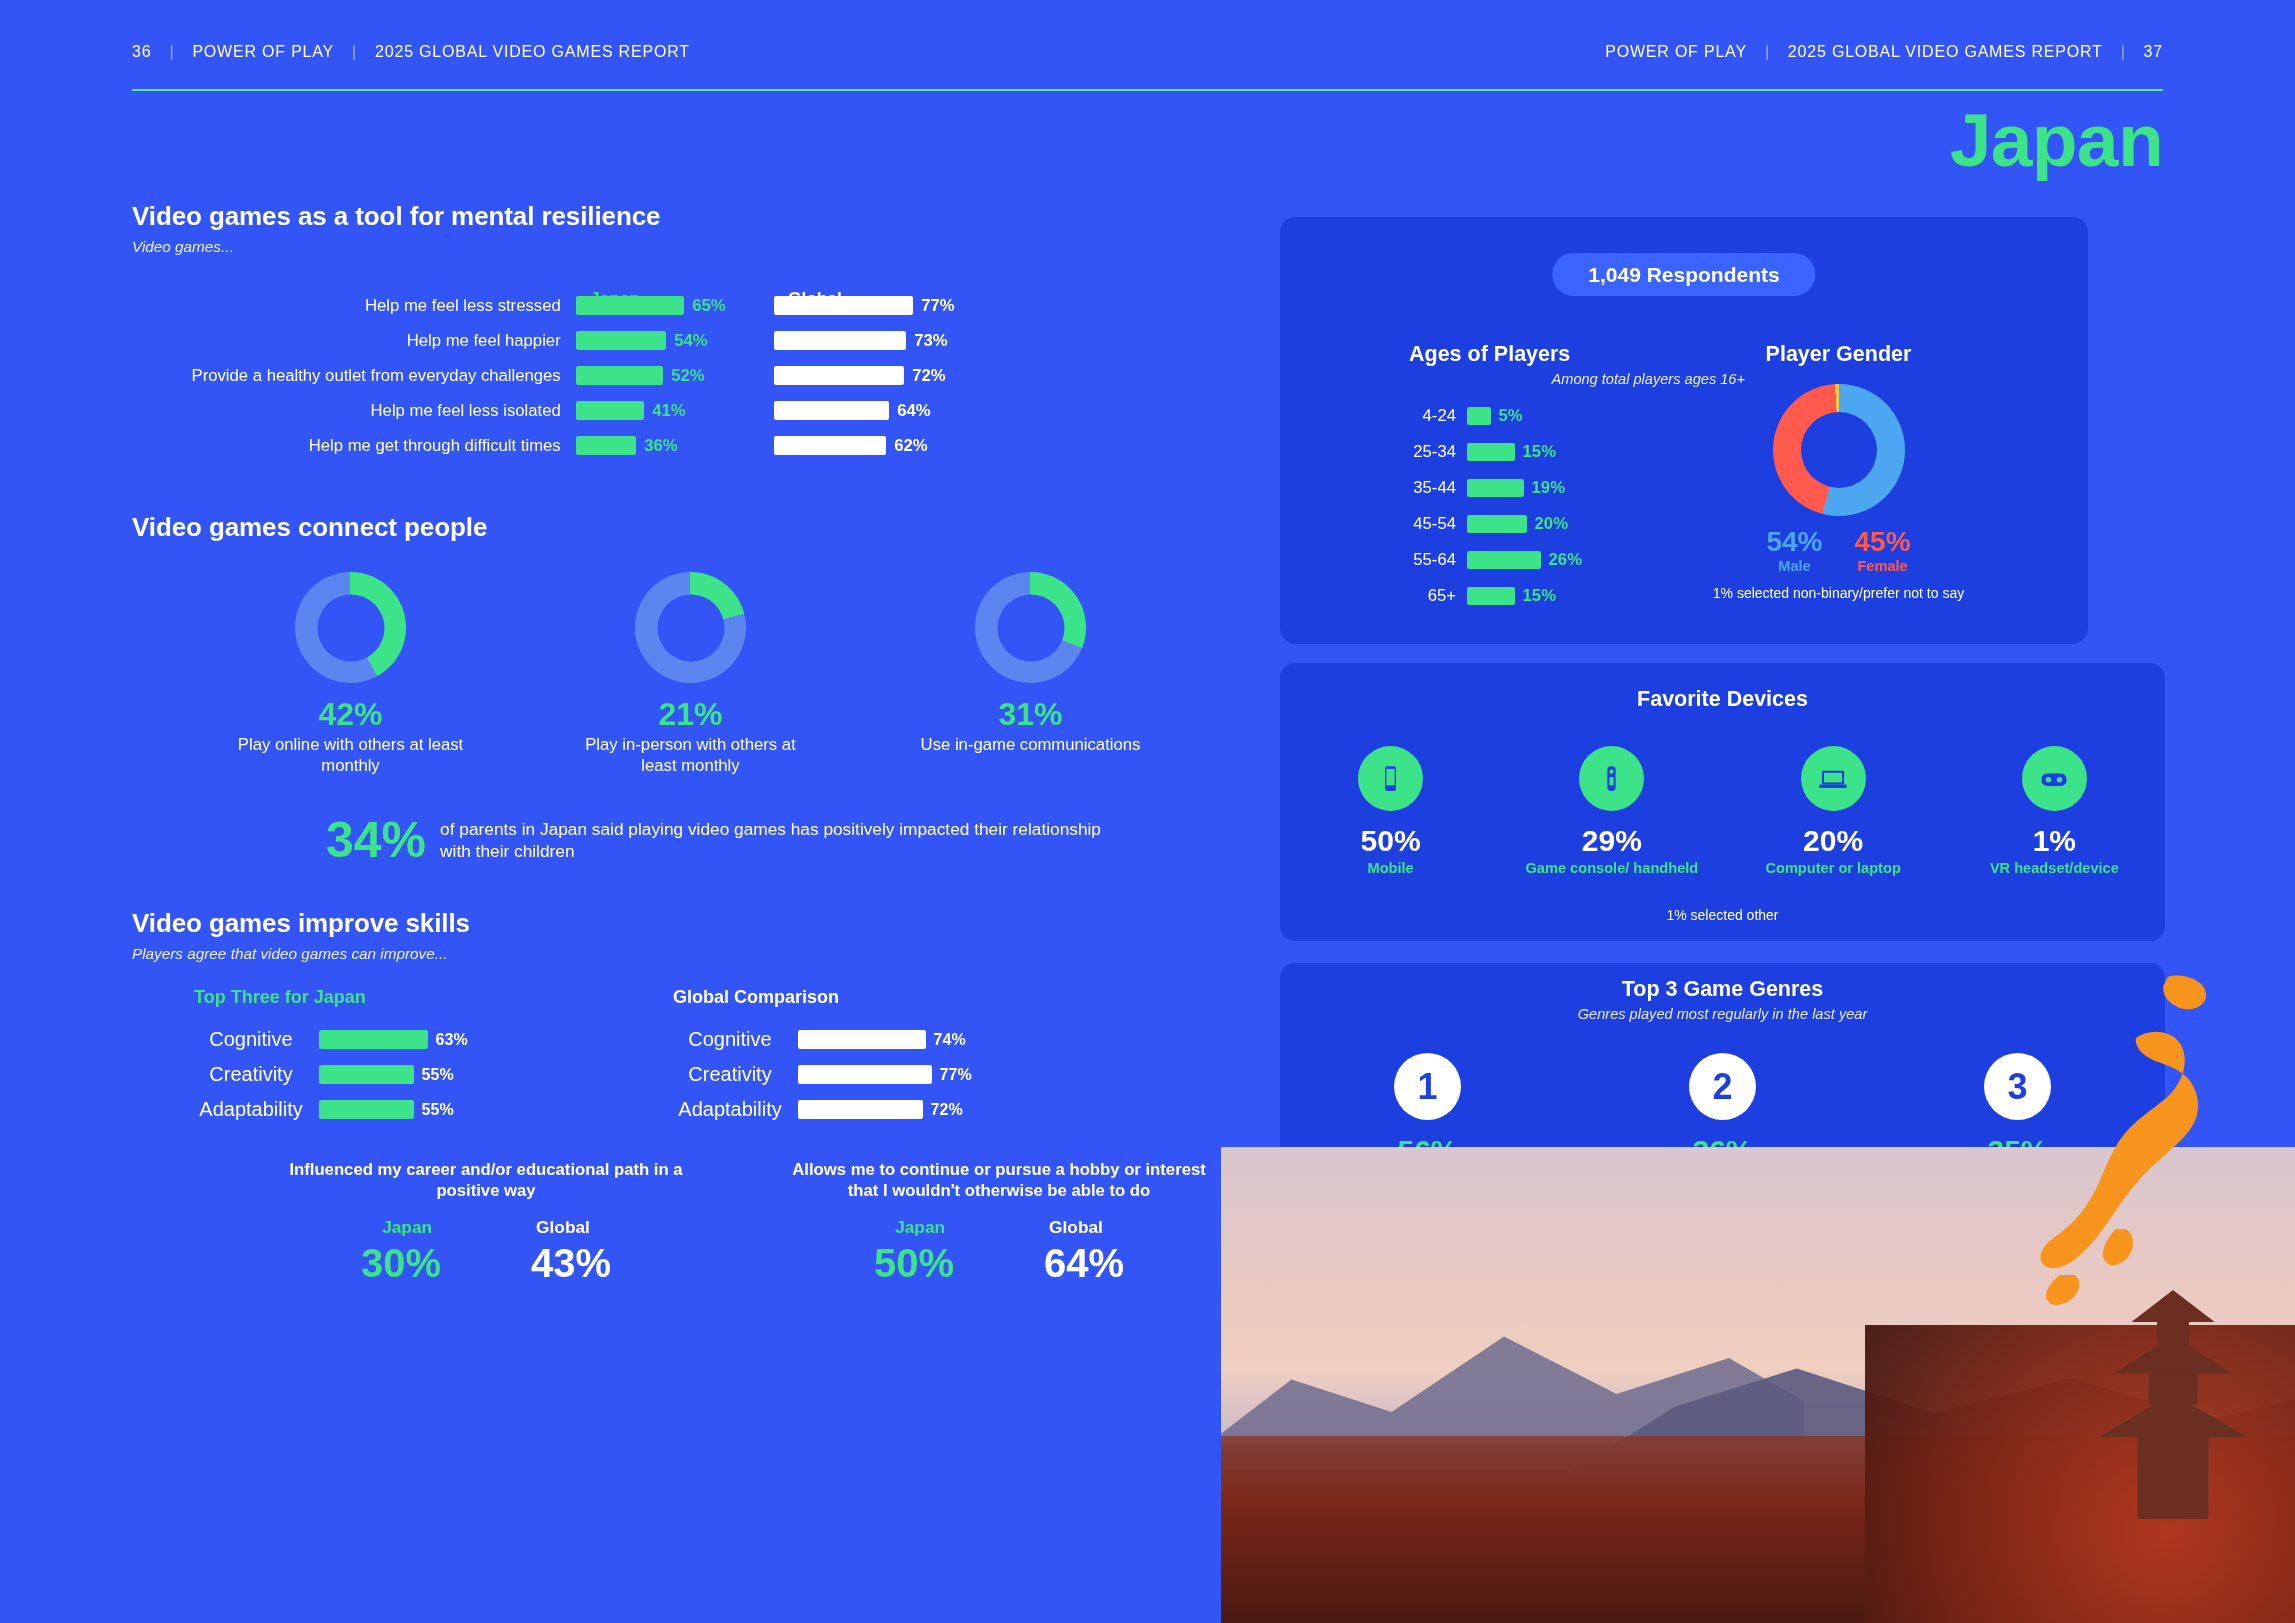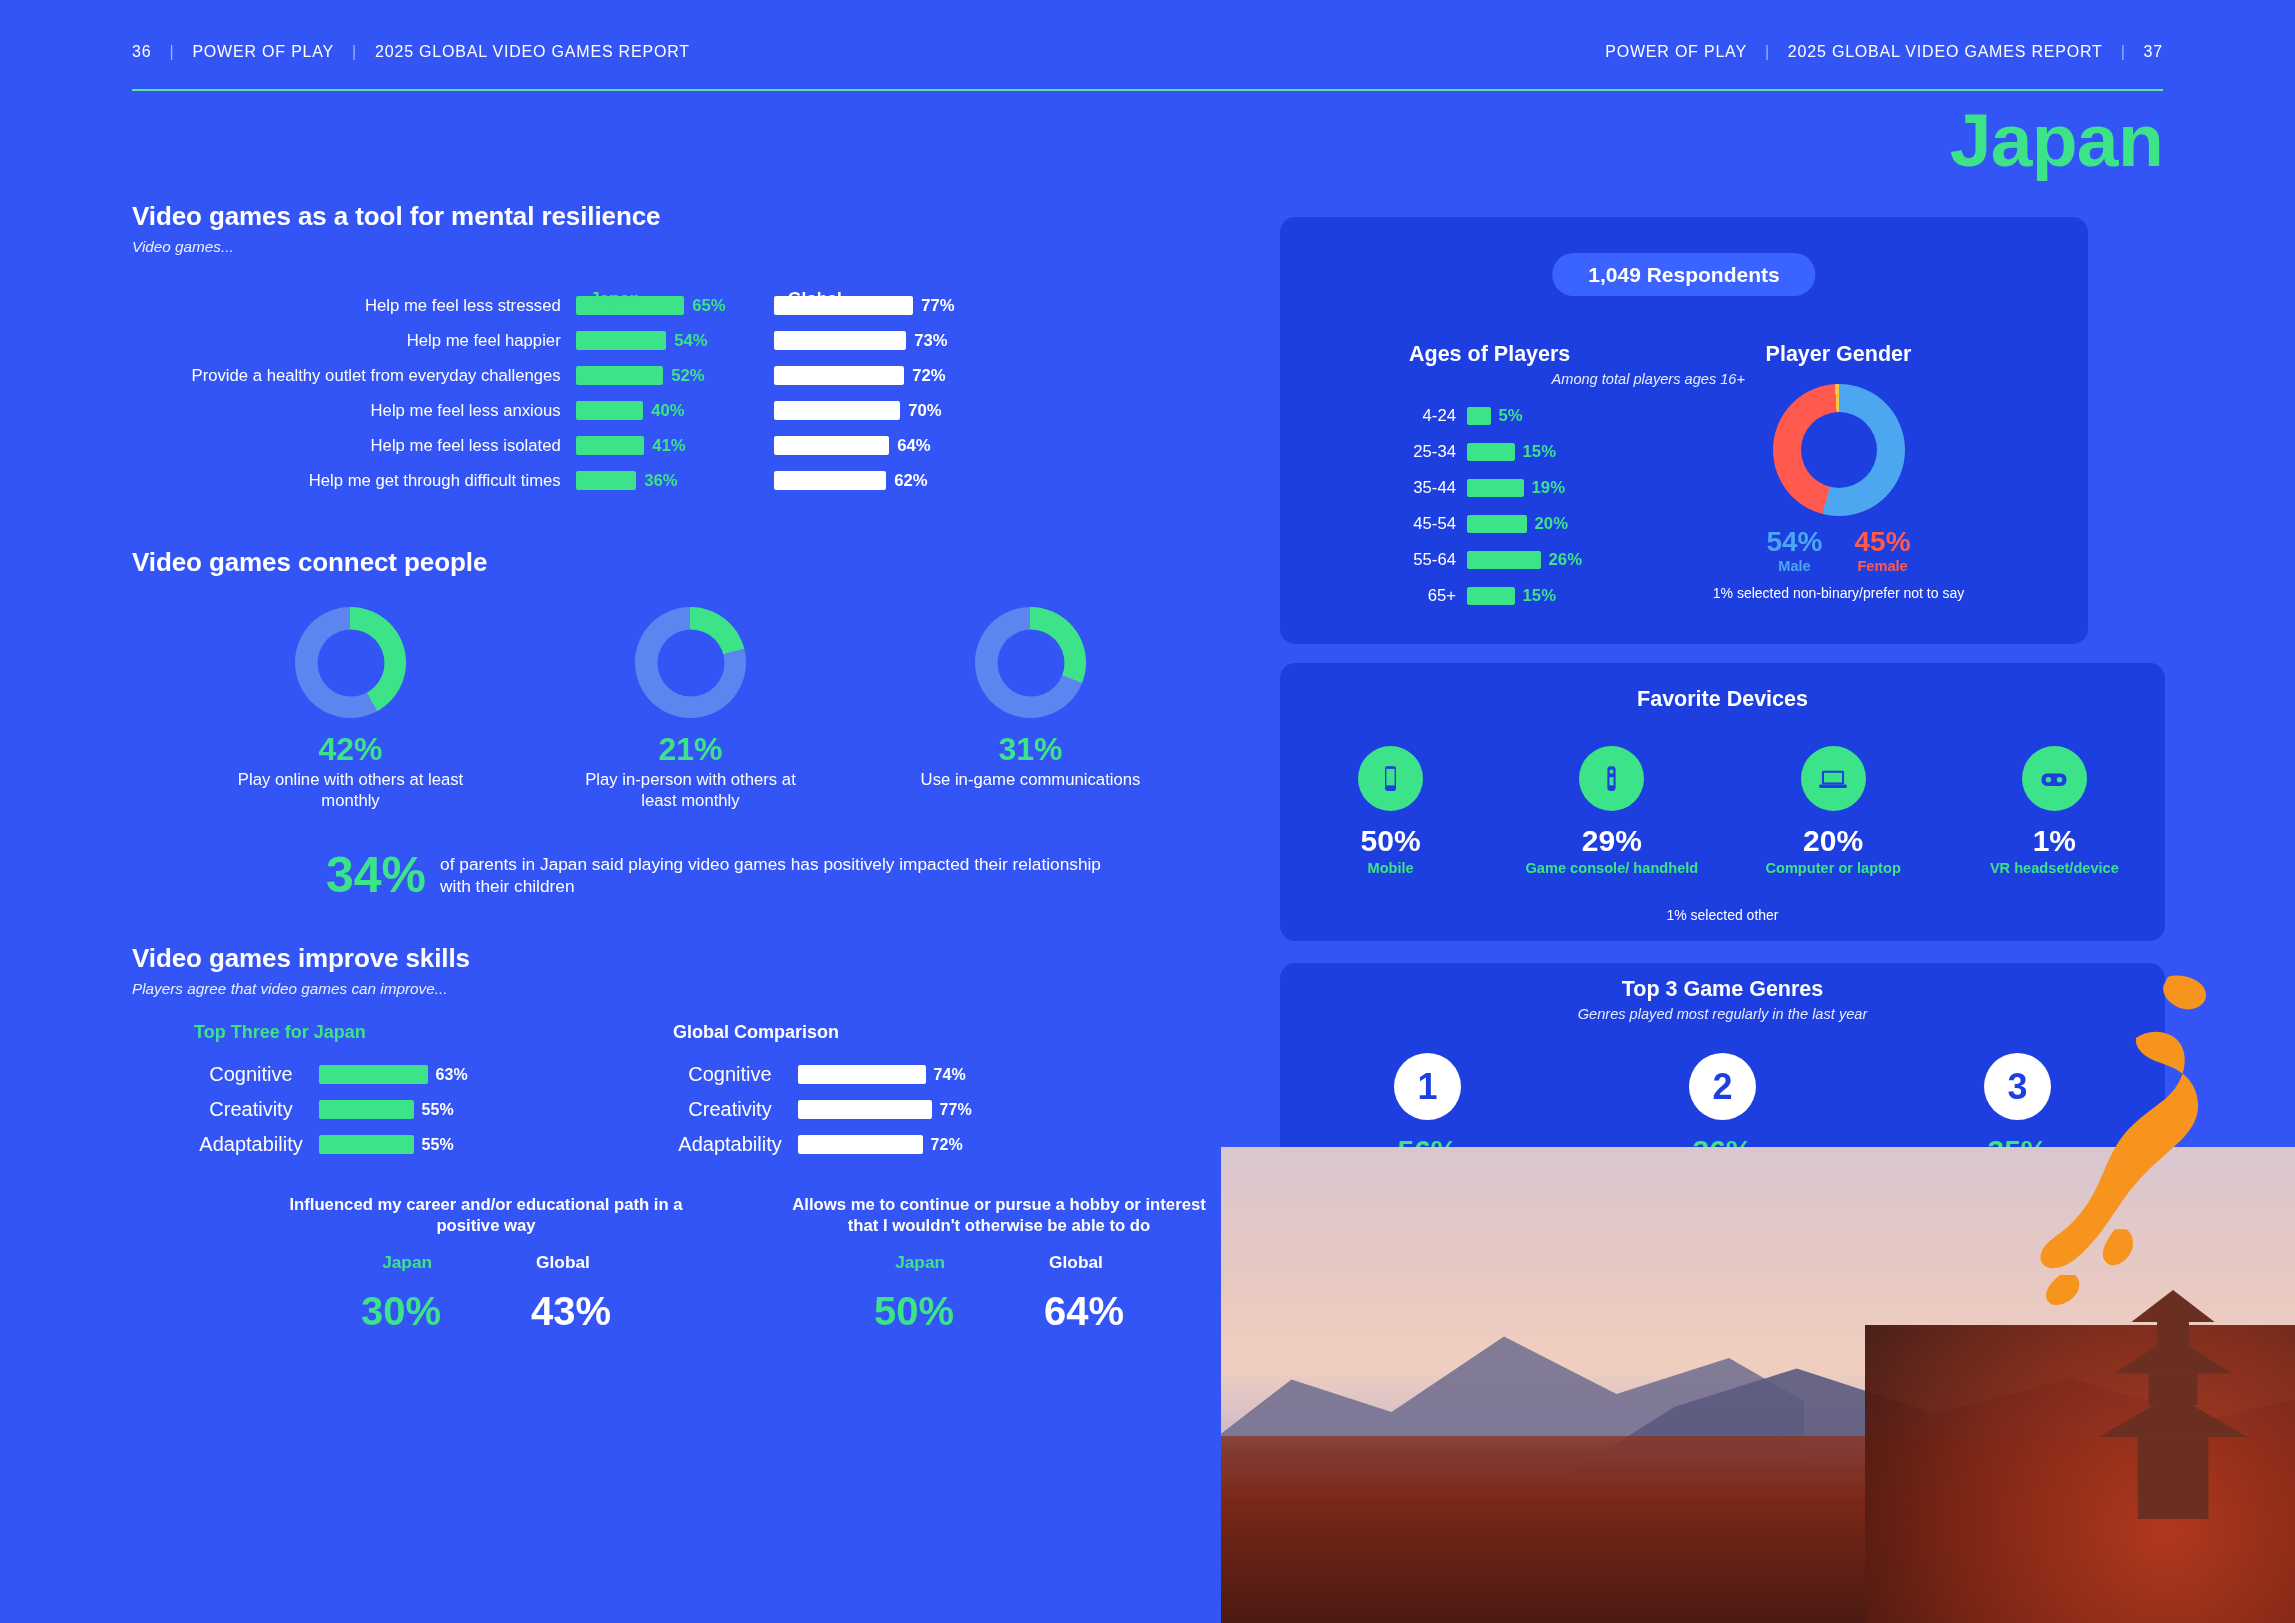--- a/index.html
+++ b/index.html
@@ -80,21 +80,21 @@
   .skill-val { font-size: 16px; font-weight: 700; margin-left: 7.6px; }
   .skill-val.jp { color: #ffffff; }
   .skill-val.gl { color: #fff; }
 
   .statpair-wrap { display: flex; margin-top: 33px; padding-left: 139px; gap: 83px; }
   .statpair { width: 430px; text-align: center; }
   .statpair-q { font-size: 16.7px; line-height: 1.25; font-weight: 700; color: #fff; }
   .statpair-hdr { display: flex; justify-content: center; gap: 104px; margin-top: 15.3px; font-size: 17.3px; font-weight: 700; }
   .sp-jp { color: #3DE389; }
   .sp-gl { color: #fff; }
-  .statpair-vals { display: flex; justify-content: center; gap: 90px; margin-top: 16px; font-size: 40px; font-weight: 700; }
+  .statpair-vals { display: flex; justify-content: center; gap: 90px; margin-top: 3px; font-size: 40px; font-weight: 700; }
 
   
   .card { position: absolute; background: #1D3FE0; border-radius: 15.3px; }
   #card-demographics { left: 1280px; top: 217px; width: 808px; height: 427px; }
   #card-devices { left: 1280px; top: 663px; width: 885px; height: 278px; }
   #card-genres { left: 1280px; top: 963px; width: 885px; height: 285px; }
 
   .respondents {
     position: absolute; left: 50%; transform: translateX(-50%); top: 36px;
     background: #3B63FF; border-radius: 21px; padding: 9.7px 36px;
@@ -212,31 +212,20 @@
             </div>
             <div class="res-row">
               <div class="res-label">Provide a healthy outlet from everyday challenges</div>
               <div class="barwrap">
                 <div class="bar jp" style="width: 87px;"></div>
                 <div class="barval jp">52%</div>
               </div>
               <div class="barwrap">
                 <div class="bar gl" style="width: 130px;"></div>
                 <div class="barval gl">72%</div>
-              </div>
-            </div>
-            <div class="res-row">
-              <div class="res-label">Help me feel less anxious</div>
-              <div class="barwrap">
-                <div class="bar jp" style="width: 67px;"></div>
-                <div class="barval jp">40%</div>
-              </div>
-              <div class="barwrap">
-                <div class="bar gl" style="width: 126px;"></div>
-                <div class="barval gl">70%</div>
               </div>
             </div>
             <div class="res-row">
               <div class="res-label">Help me feel less isolated</div>
               <div class="barwrap">
                 <div class="bar jp" style="width: 68px;"></div>
                 <div class="barval jp">41%</div>
               </div>
               <div class="barwrap">
                 <div class="bar gl" style="width: 115px;"></div>

